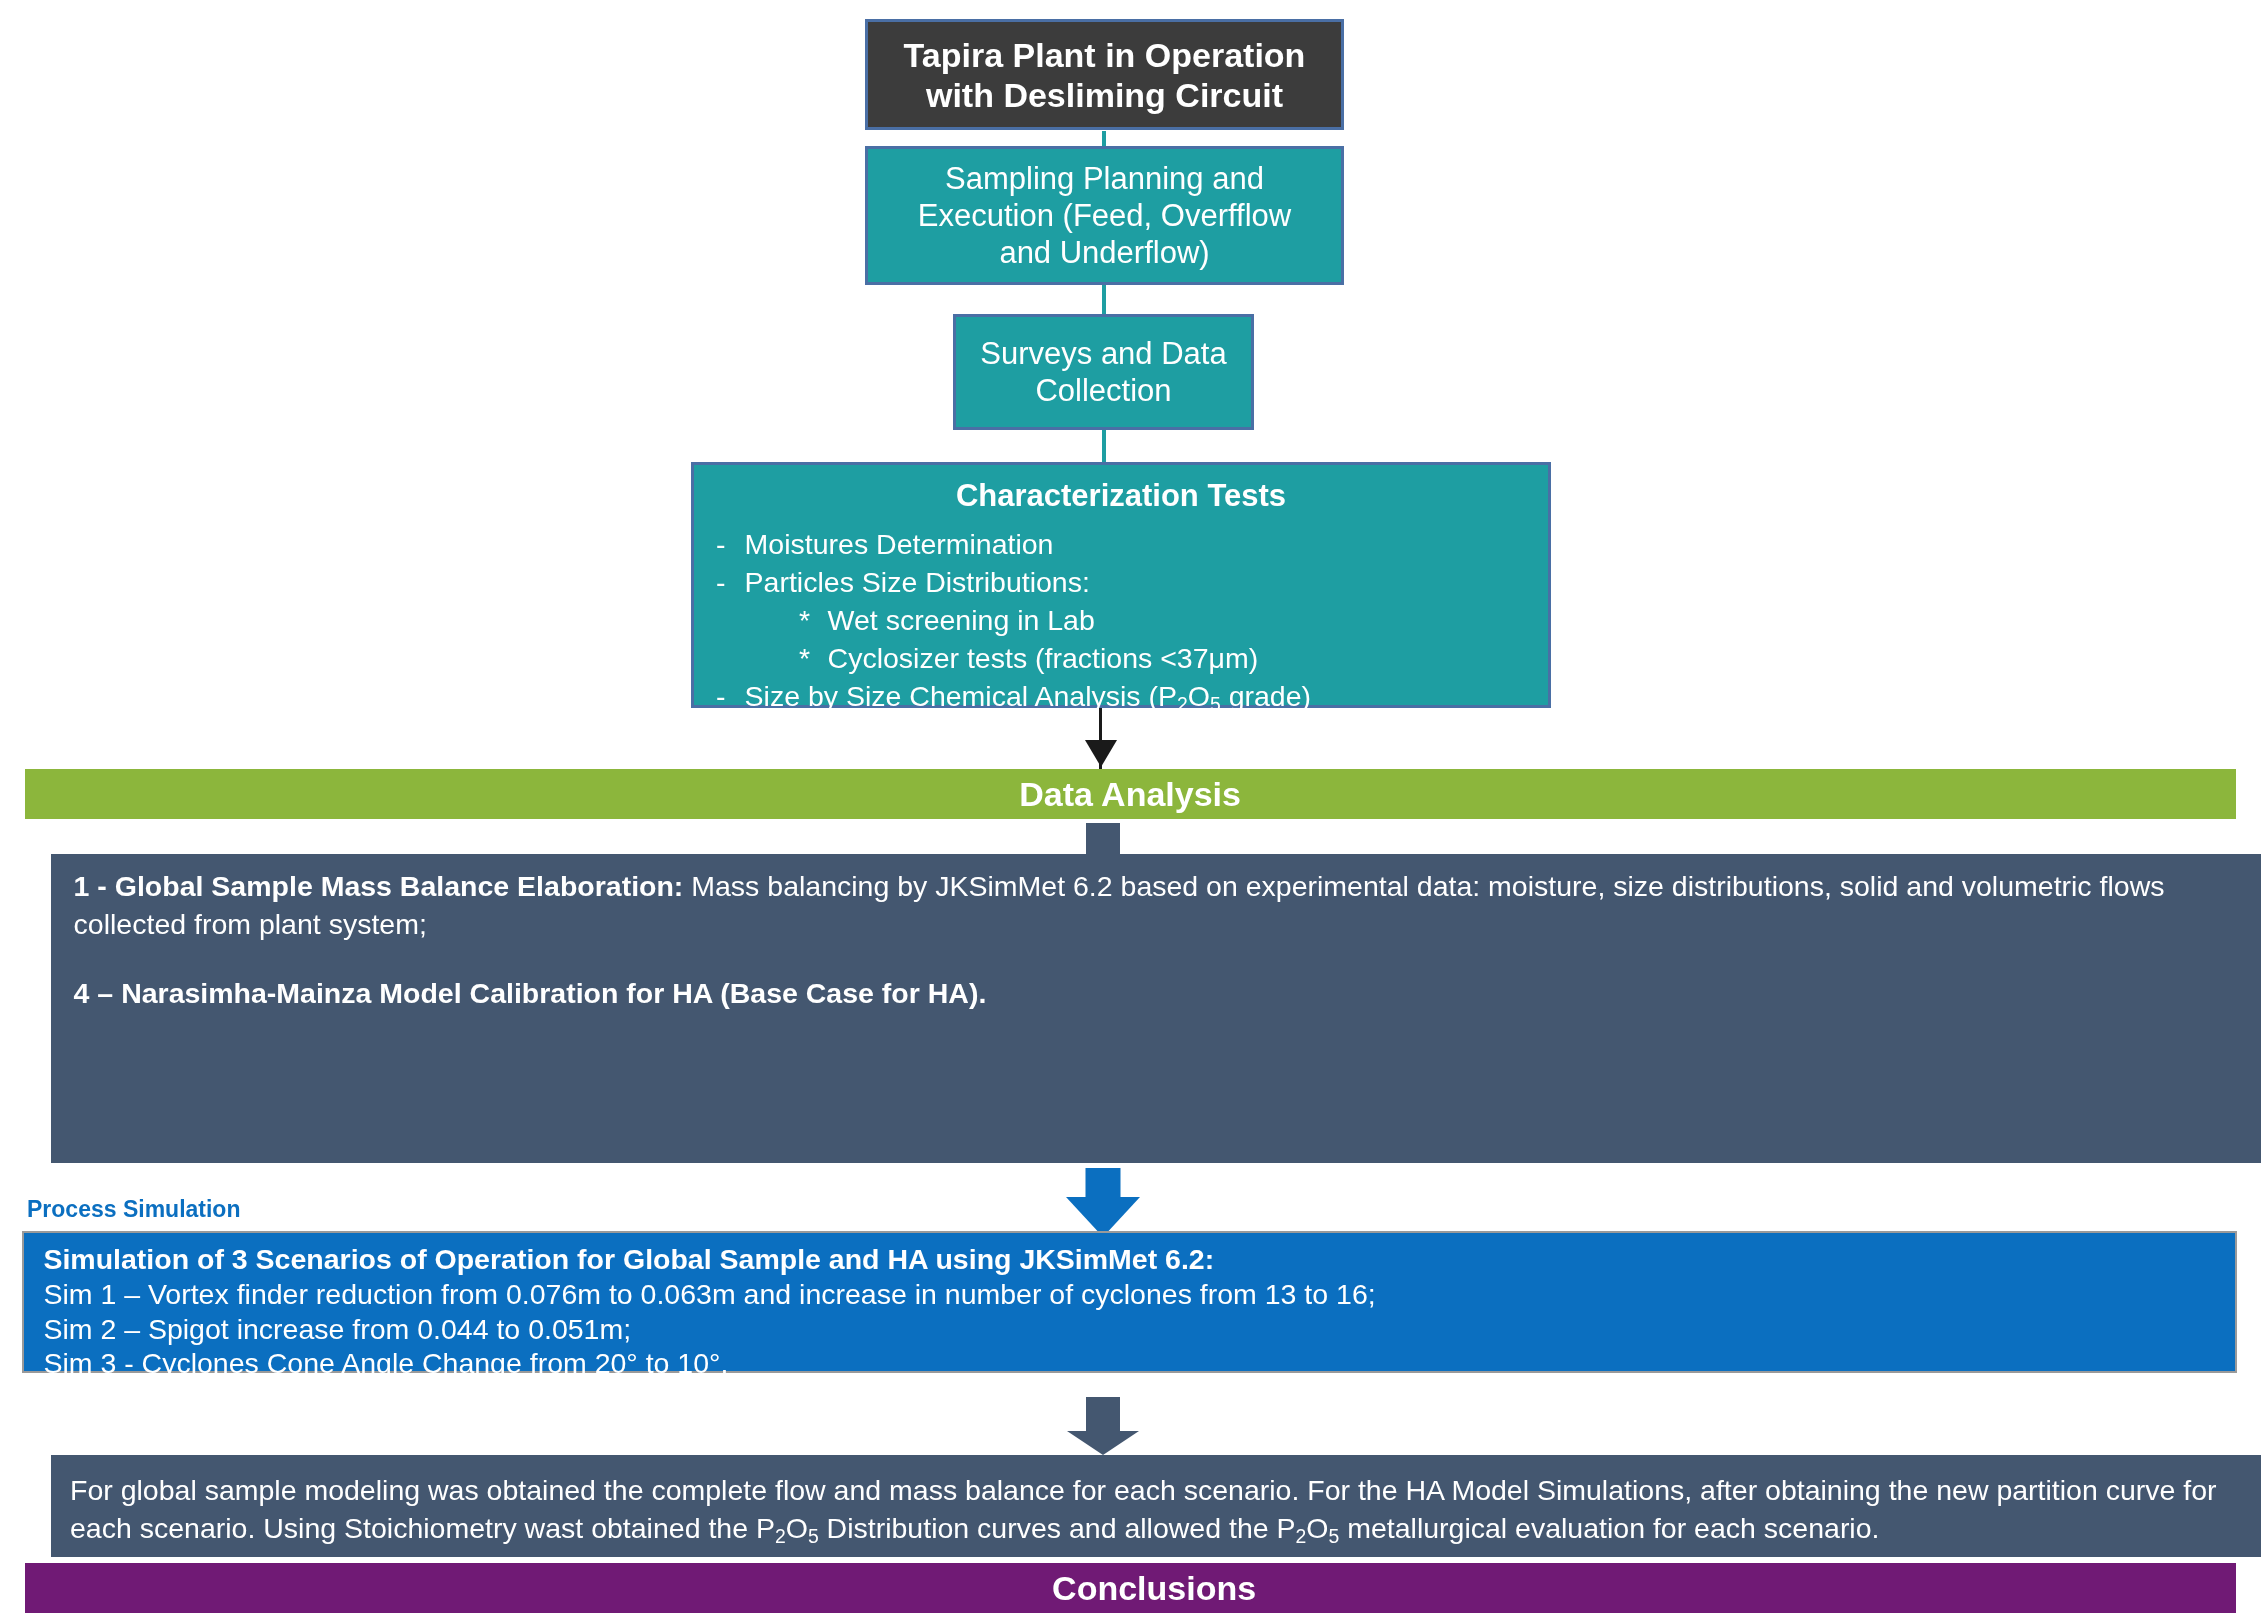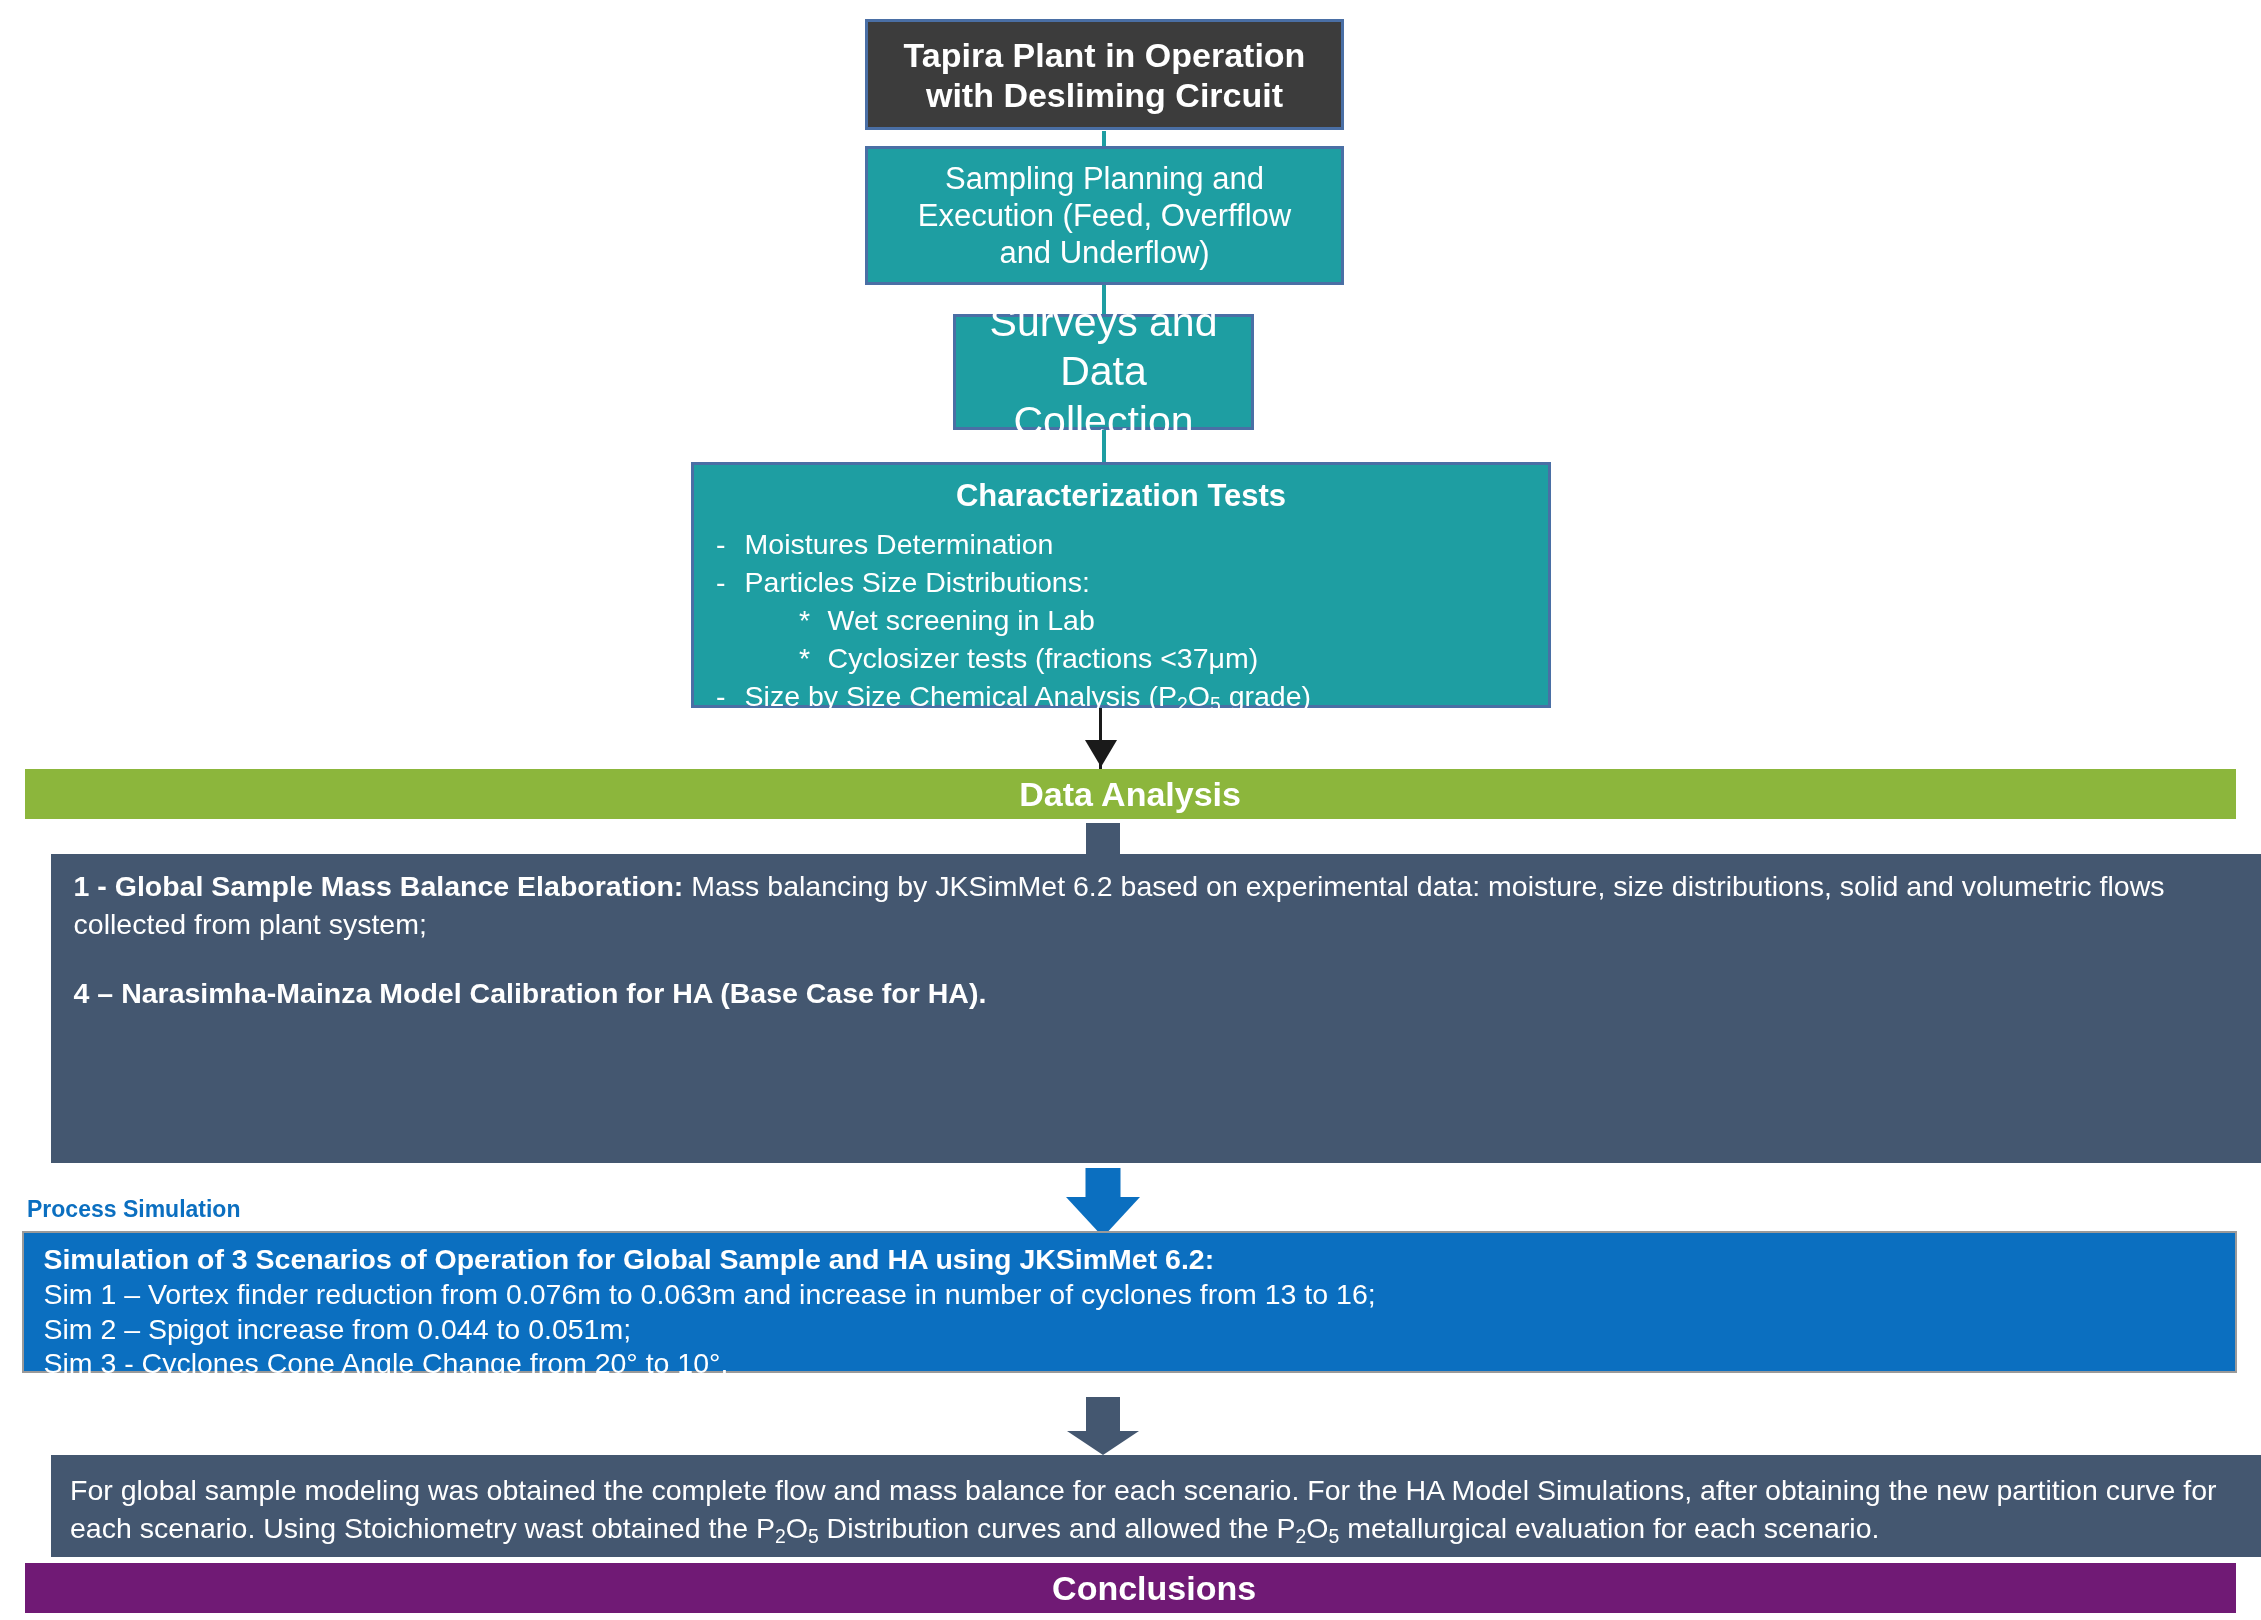--- a/index.html
+++ b/index.html
@@ -144,21 +144,21 @@
   <div class="conn-line" style="left:1102px; top:131px; height:17px;"></div>
 
   <div class="node node-teal" style="left:865px; top:146px; width:479px; height:139px; font-size:31px;">
     <div>Sampling Planning and</div>
     <div>Execution (Feed, Overfflow</div>
     <div>and Underflow)</div>
   </div>
 
   <div class="conn-line" style="left:1102px; top:285px; height:28.5px;"></div>
 
-  <div class="node node-teal" style="left:953px; top:314px; width:301px; height:116px; font-size:41px;">
+  <div class="node node-teal" style="left:953px; top:314px; width:301px; height:116px; font-size:31px;">
     <div>Surveys and Data</div>
     <div>Collection</div>
   </div>
 
   <div class="conn-line" style="left:1102px; top:430px; height:32px;"></div>
 
   <div class="node node-teal" style="left:691px; top:462px; width:860px; height:246px; font-size:28.5px; justify-content:flex-start; padding-top:11.6px;">
     <div style="font-weight:bold; font-size:31px; margin-bottom:13px;">Characterization Tests</div>
 
     <div class="bullet-list">

